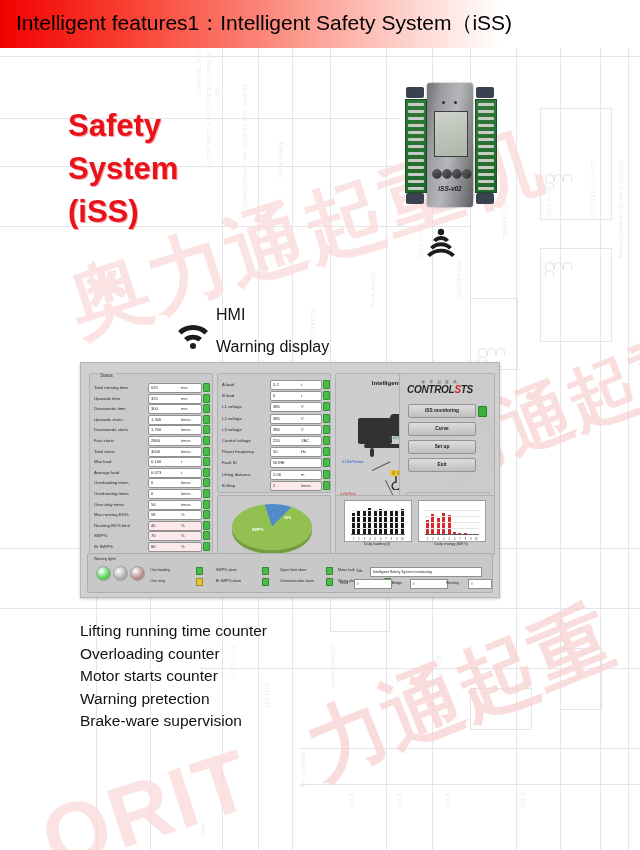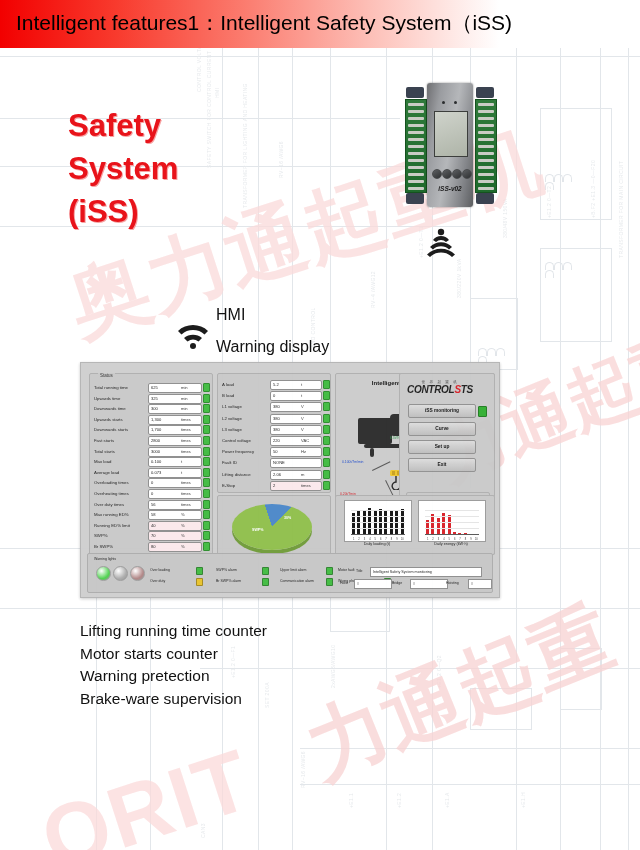--- a/index.html
+++ b/index.html
@@ -678,18 +678,19 @@
       <div class="ibox" style="left:266px;top:25px;width:34px;">#</div>
       <div class="mini" style="left:304px;top:27px;">Bridge</div>
       <div class="ibox" style="left:322px;top:25px;width:34px;">#</div>
       <div class="mini" style="left:358px;top:27px;">Hoisting</div>
       <div class="ibox" style="left:380px;top:25px;width:20px;">#</div>
     </div>
   </div>
 
   <div class="features" id="features">
       <div>Lifting running time counter</div>
+      <div>Overloading counter</div>
       <div>Motor starts counter</div>
       <div>Warning pretection</div>
       <div>Brake-ware supervision</div>
     </div>
 
 </div>
 
 </body></html>

